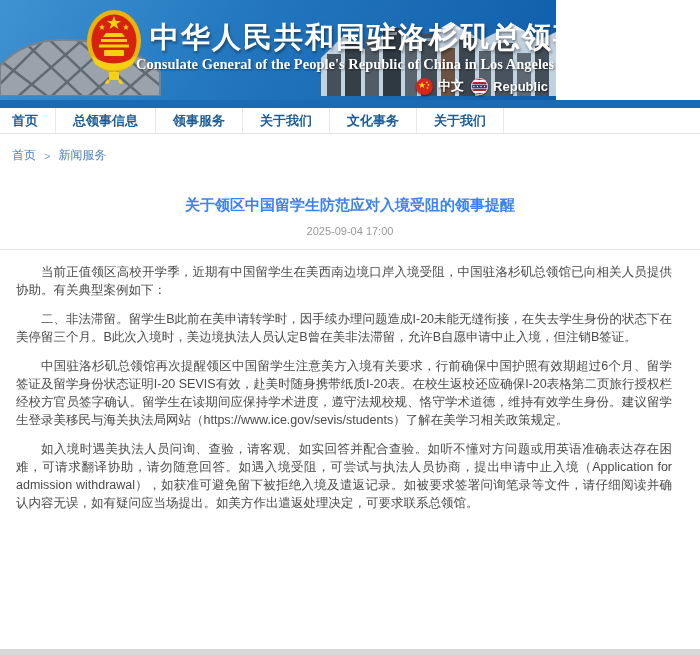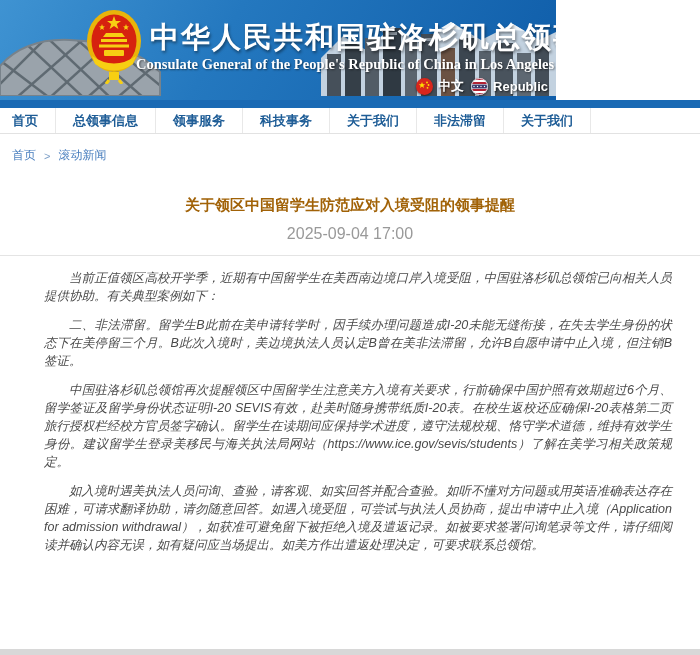--- a/index.html
+++ b/index.html
@@ -56,25 +56,25 @@
   
   .breadcrumb {
     padding:13px 0 6px 12px; font-size:12px; color:#4a7fbe;
     display:flex; align-items:center; gap:8px;
   }
   .breadcrumb a { color:#4a7fbe; text-decoration:none; cursor:pointer; }
   .crumb-sep { color:#7d9fc7; font-size:11px; }
 
   
   .article-head { margin-top:26px; text-align:center; }
-  .article-title { font-size:15px; font-weight:bold; color:#a16207; }
-  .article-date  { margin-top:10px; font-size:16px; color:#999; }
+  .article-title { font-size:15px; font-weight:bold; color:#3b82f6; }
+  .article-date  { margin-top:10px; font-size:11px; color:#999; }
   .head-divider  { margin-top:12px; border:none; border-top:1px solid #e4e4e4; width:700px; }
 
-  .article-body { padding:2px 28px 0 44px;font-style:italic; }
+  .article-body { padding:2px 28px 0 16px; }
   .article-body p {
     margin:11px 0; text-indent:2em; text-align:justify;
     font-size:12.5px; line-height:1.44; color:#4a4a4a;
   }
   .bottom-strip { position:absolute; left:0; bottom:0; width:700px; height:6px; background:#d8d8d8; }
   .page { position:relative; width:700px; height:655px; }
 </style>
 </head>
 <body>
 
@@ -190,30 +190,29 @@
       </a>
     </div>
   </div>
 
   <div class="blue-strip"></div>
 
   <nav class="nav">
     <a class="nav-item">首页</a>
     <a class="nav-item">总领事信息</a>
     <a class="nav-item">领事服务</a>
-    <a class="nav-item">科技事务</a>
     <a class="nav-item">关于我们</a>
-    <a class="nav-item">非法滞留</a>
+    <a class="nav-item">文化事务</a>
     <a class="nav-item">关于我们</a>
   </nav>
 
   <div class="breadcrumb">
     <a>首页</a>
     <span class="crumb-sep">&gt;</span>
-    <a>滚动新闻</a>
+    <a>新闻服务</a>
   </div>
 
   <div class="article-head">
     <div class="article-title">关于领区中国留学生防范应对入境受阻的领事提醒</div>
     <div class="article-date">2025-09-04 17:00</div>
     <hr class="head-divider">
   </div>
 
   <div class="article-body">
     <p>当前正值领区高校开学季，近期有中国留学生在美西南边境口岸入境受阻，中国驻洛杉矶总领馆已向相关人员提供协助。有关典型案例如下：</p>

